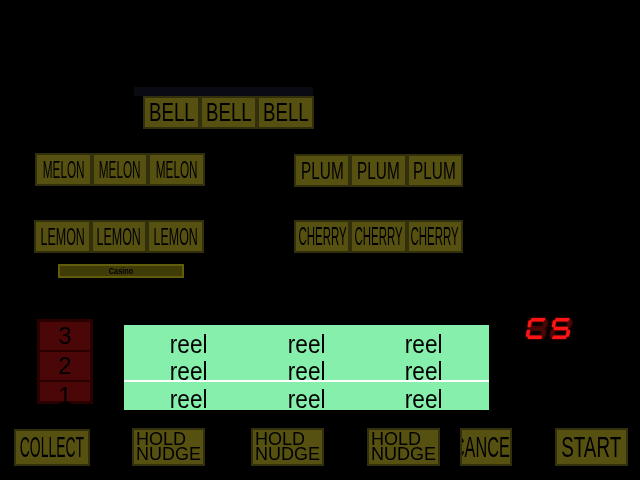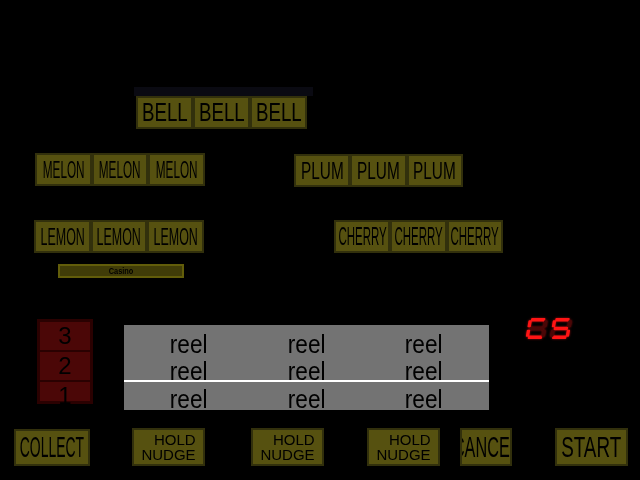--- a/index.html
+++ b/index.html
@@ -30,49 +30,49 @@
   .casino-bar span{font-size:9px;color:#000;display:inline-block;transform:scaleX(0.82);white-space:nowrap;}
 
   
   .winline-box{left:37px;top:319px;width:56px;height:85px;background:#4b0707;
                border:3px solid #2a0101;display:flex;flex-direction:column;}
   .winline-cell{flex:1;display:flex;align-items:center;justify-content:center;
                 font-size:24px;color:#000;}
   .winline-cell + .winline-cell{border-top:2px solid #2a0101;}
 
   
-  .reel-panel{top:325px;width:130px;height:85px;background:#737373;}
+  .reel-panel{top:325px;width:130px;height:85px;background:#86efac;}
   .reel-cell{position:absolute;left:0;width:100%;height:28px;line-height:28px;
              text-align:center;font-size:26px;color:#000;}
   .reel-cell span{display:inline-block;transform:scaleX(0.87);white-space:nowrap;}
   .reel-line{position:absolute;left:0;width:100%;top:55px;height:2px;background:#fff;}
 
   
   .led-box{left:520px;top:315px;width:60px;height:26px;}
   .led-box svg{filter:drop-shadow(0 0 0.8px rgba(220,20,20,0.65));}
 
   
   .action-btn{top:428px;height:38px;}
   .action-btn span{display:inline-block;white-space:nowrap;transform-origin:50% 50%;}
   .collect-btn{left:14px;width:76px;top:429px;height:37px;justify-content:center;}
   .collect-btn span{font-size:29px;transform:scaleX(0.48);}
   .hold-btn{width:73px;}
   .hold1{left:132px;} .hold2{left:251px;} .hold3{left:367px;}
-  .hold-btn .two-line{font-size:15px;line-height:15px;text-align:right;transform:none;}
+  .hold-btn .two-line{font-size:18px;line-height:15px;text-align:left;transform:none;}
   .cancel-btn{left:460px;width:52px;}
   .cancel-btn span{font-size:29px;transform:scaleX(0.56);}
   .start-btn{left:555px;width:73px;}
   .start-btn span{font-size:29px;transform:scaleX(0.65);}
 </style>
 </head>
 <body>
 
 <div class="abs bar-shadow"></div>
 
-<div class="sym-row" style="left:136px;top:96px;justify-content:center;">
+<div class="sym-row" style="left:143px;top:96px;justify-content:center;">
   <div class="olive-btn sym-btn">
       <span class="bell-txt">BELL</span>
     </div>
   <div class="olive-btn sym-btn">
       <span class="bell-txt">BELL</span>
     </div>
   <div class="olive-btn sym-btn">
       <span class="bell-txt">BELL</span>
     </div>
 </div>
@@ -106,21 +106,21 @@
       <span class="lemon-txt">LEMON</span>
     </div>
   <div class="olive-btn sym-btn" style="width:56.5px;">
       <span class="lemon-txt">LEMON</span>
     </div>
   <div class="olive-btn sym-btn" style="width:56.5px;">
       <span class="lemon-txt">LEMON</span>
     </div>
 </div>
 
-<div class="sym-row" style="left:294px;top:220px;margin-left:40px;">
+<div class="sym-row" style="left:294px;top:220px;">
   <div class="olive-btn sym-btn" style="width:56.3px;">
       <span class="cherry-txt">CHERRY</span>
     </div>
   <div class="olive-btn sym-btn" style="width:56.3px;">
       <span class="cherry-txt">CHERRY</span>
     </div>
   <div class="olive-btn sym-btn" style="width:56.3px;">
       <span class="cherry-txt">CHERRY</span>
     </div>
 </div>

